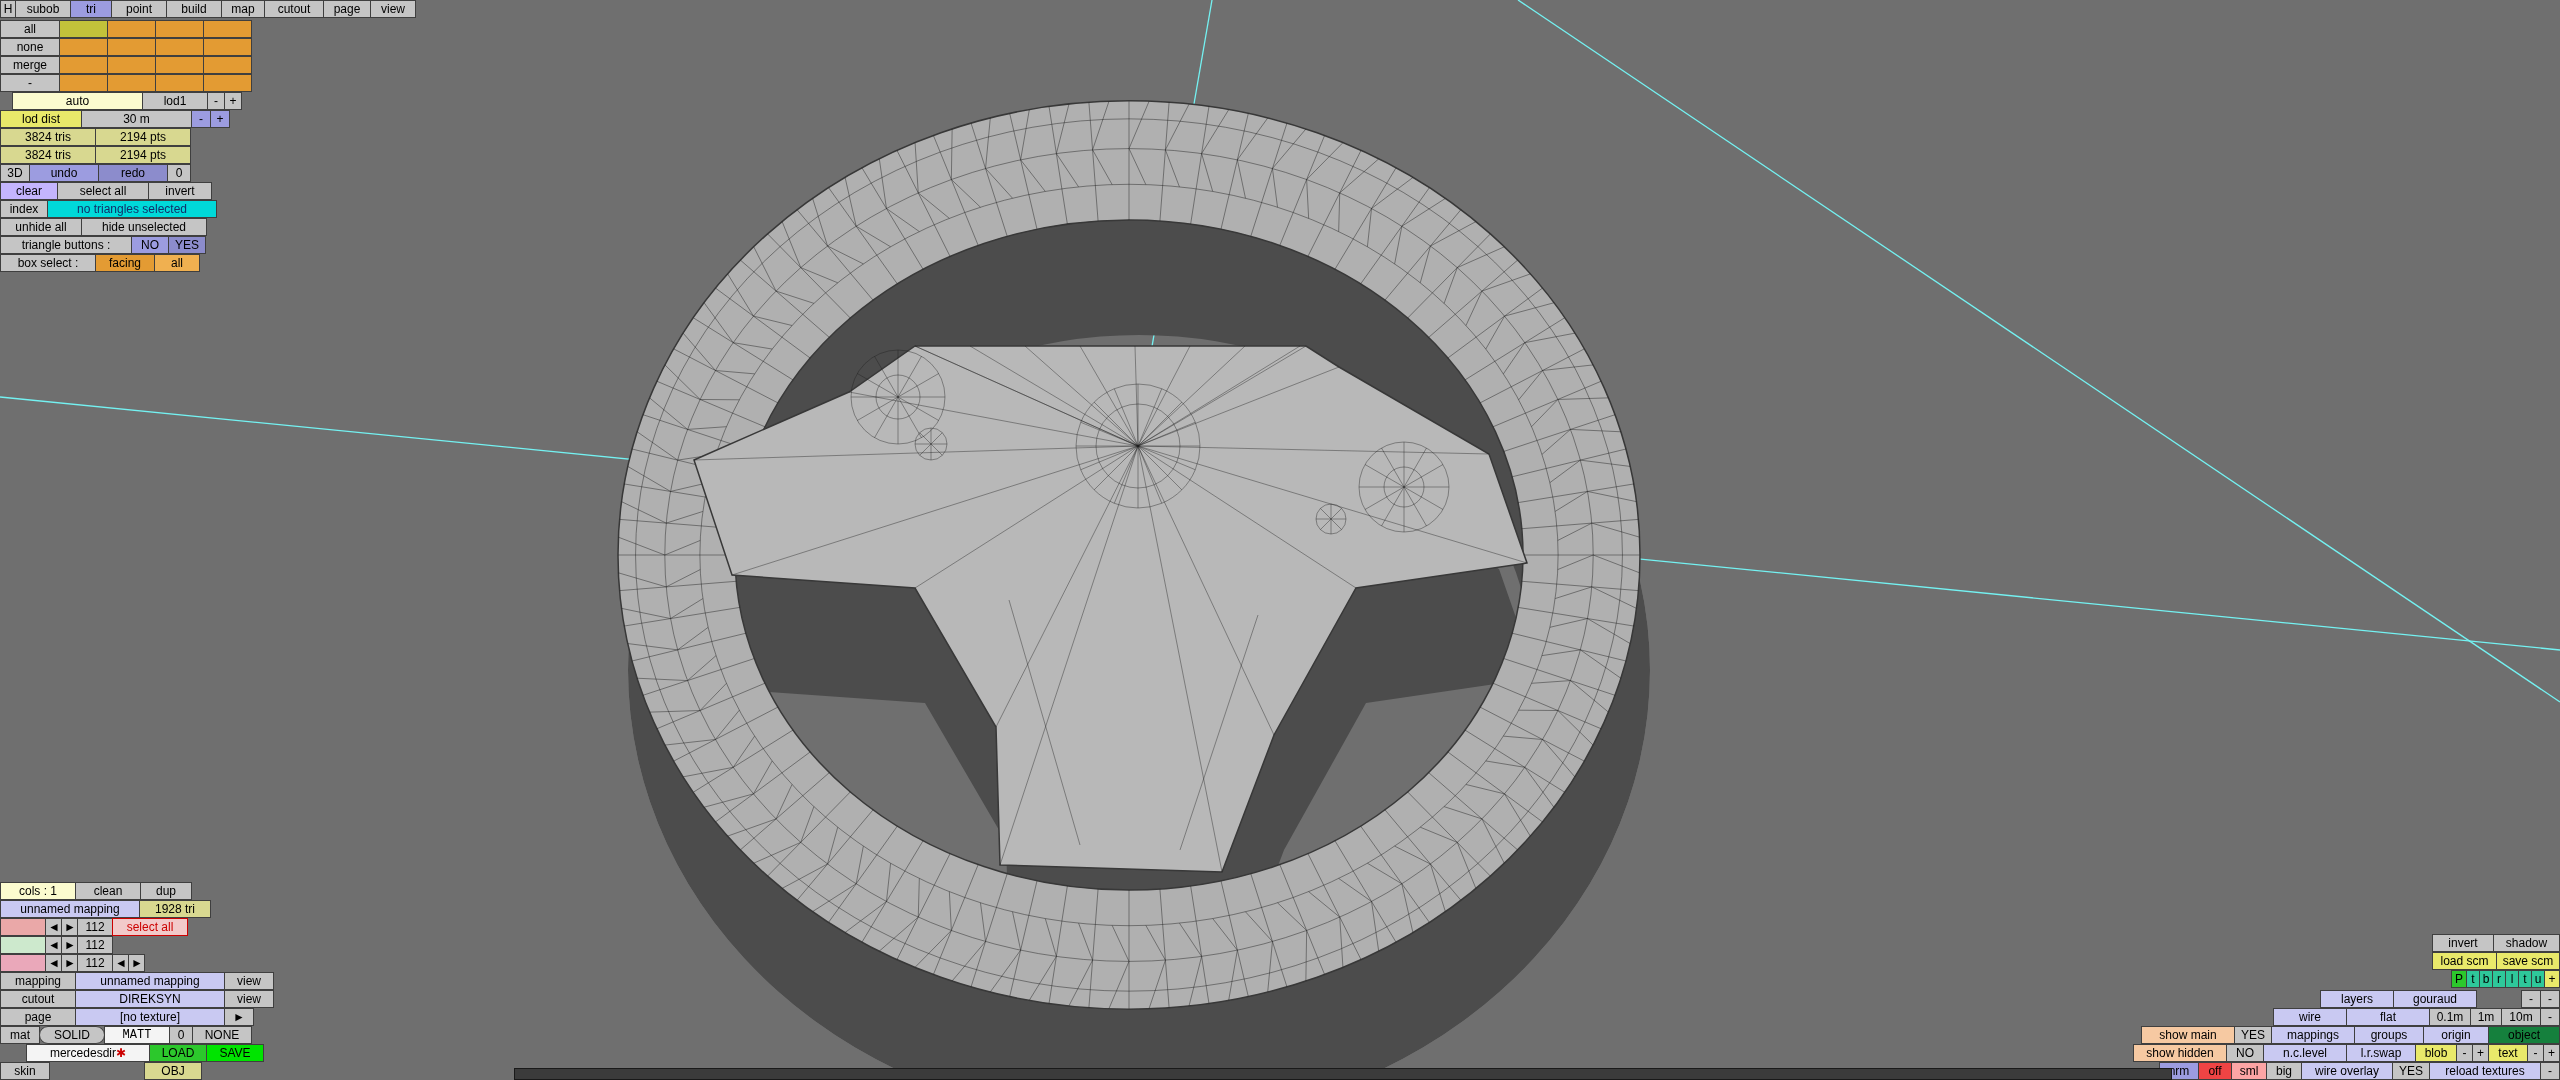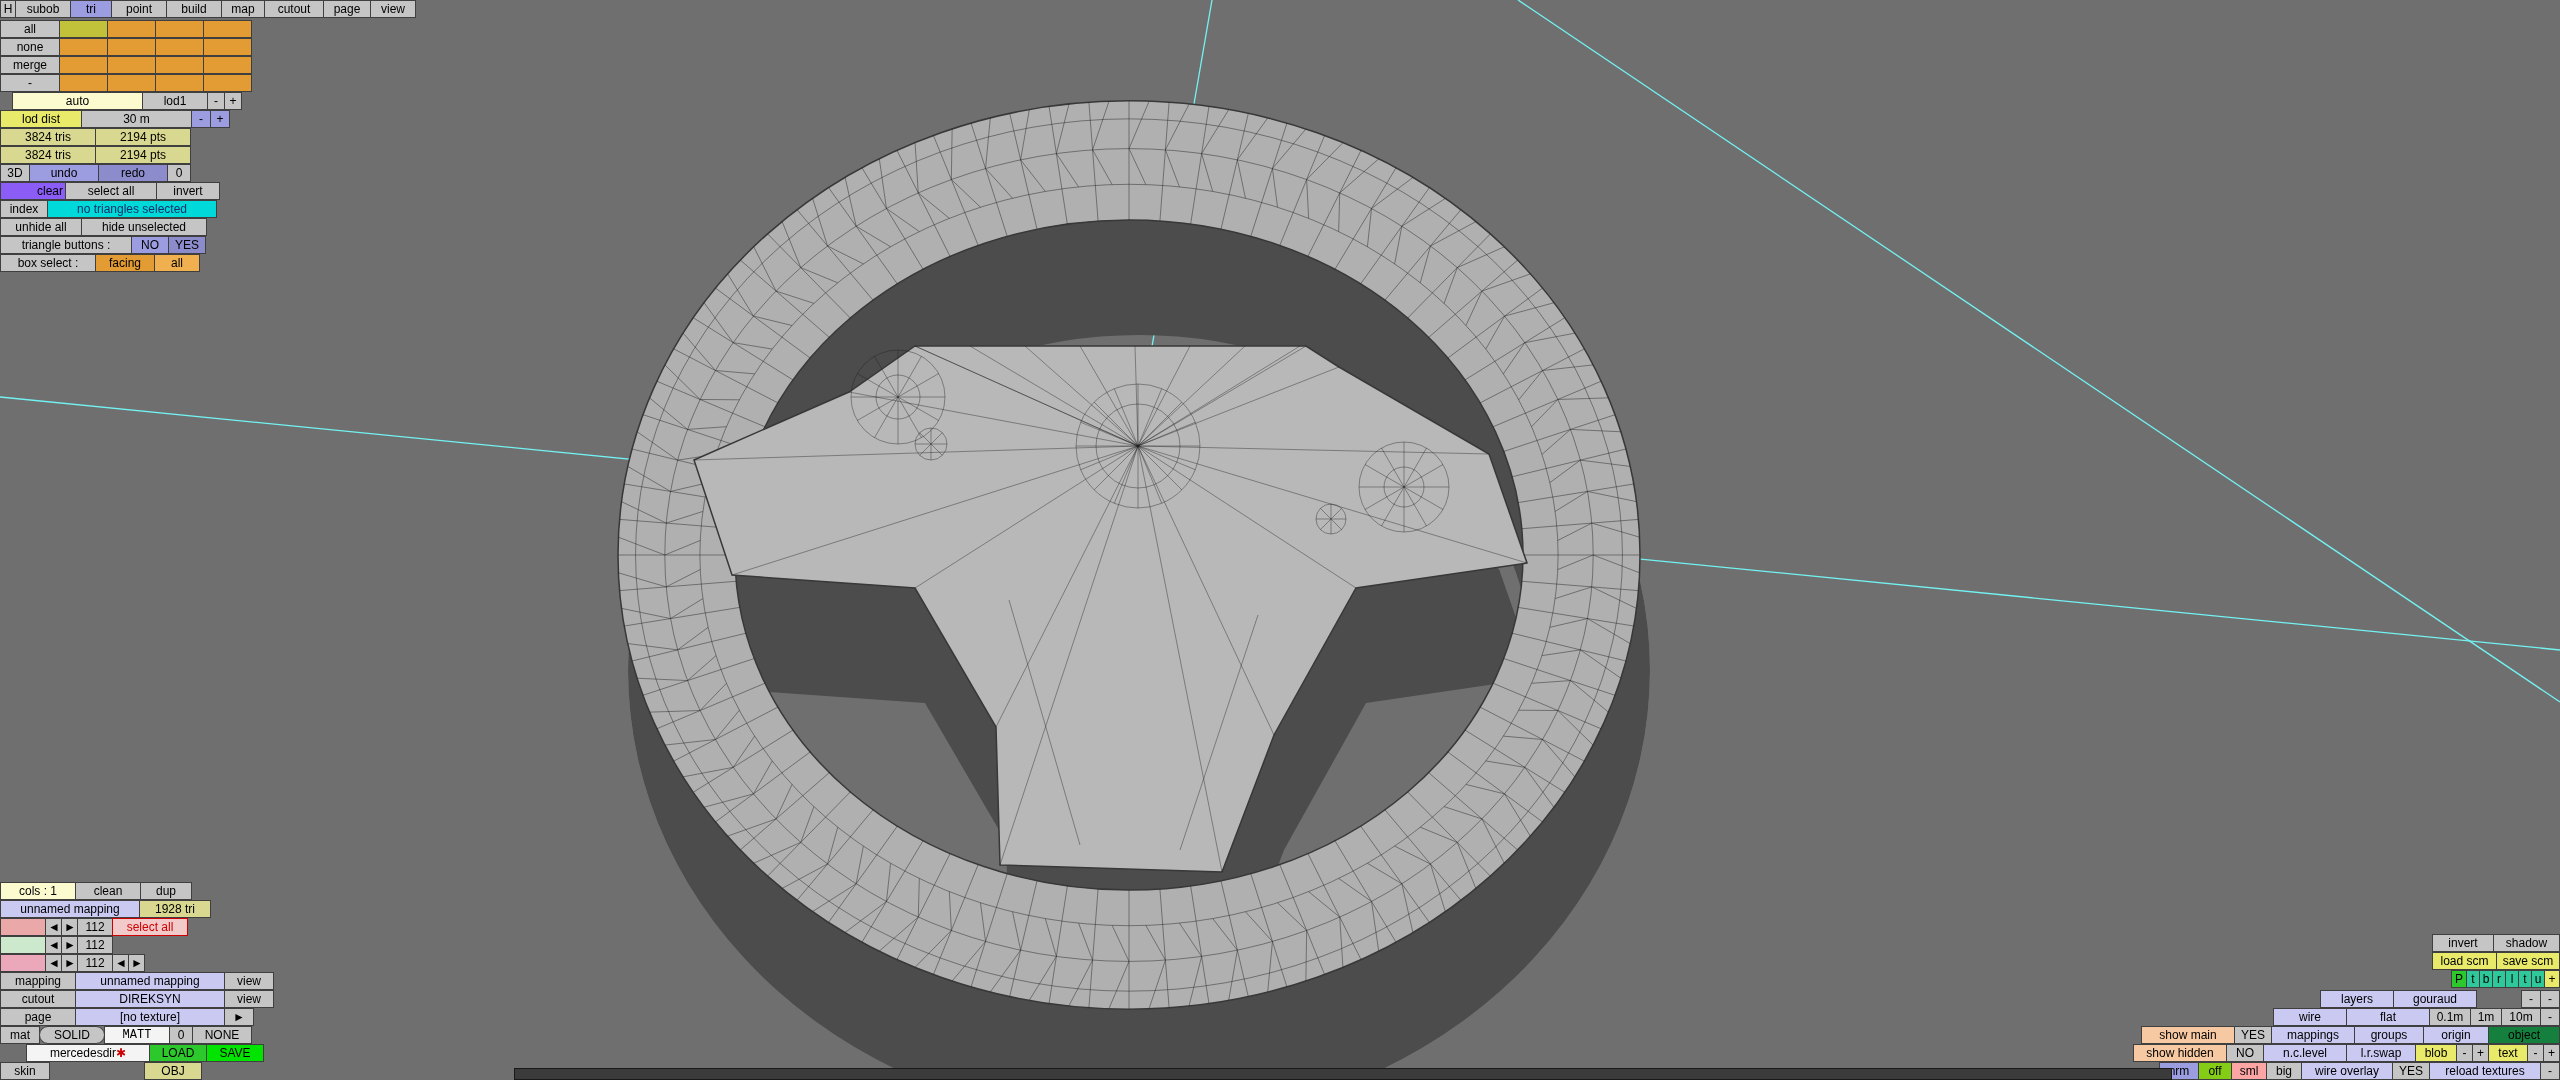--- a/index.html
+++ b/index.html
@@ -438,21 +438,21 @@
       <div class="cell" style="width: 96px; background: rgb(216, 216, 144);">3824 tris</div>
       <div class="cell" style="width: 96px; background: rgb(216, 216, 144);">2194 pts</div>
     </div>
     <div class="row" style="top: 164px; left: 0px;">
       <div class="cell" style="width: 30px; background: rgb(197, 197, 197);">3D</div>
       <div class="cell" style="width: 70px; background: rgb(156, 156, 224);">undo</div>
       <div class="cell" style="width: 70px; background: rgb(140, 140, 204);">redo</div>
       <div class="cell" style="width: 24px; background: rgb(197, 197, 197);">0</div>
     </div>
     <div class="row" style="top: 182px; left: 0px;">
-      <div class="cell" style="width: 66px; background: #8b5cf6; text-align: right;">clear</div>
+      <div class="cell" style="width: 58px; background: #c4b5fd;">clear</div>
       <div class="cell" style="width: 92px; background: rgb(197, 197, 197);">select all</div>
       <div class="cell" style="width: 64px; background: rgb(197, 197, 197);">invert</div>
     </div>
     <div class="row" style="top: 200px; left: 0px;">
       <div class="cell" style="width: 48px; background: rgb(197, 197, 197);">index</div>
       <div class="cell" style="width: 170px; background: rgb(0, 217, 217); color: rgb(16, 48, 106);">no triangles selected</div>
     </div>
     <div class="row" style="top: 218px; left: 0px;">
       <div class="cell" style="width: 82px; background: rgb(197, 197, 197);">unhide all</div>
       <div class="cell" style="width: 126px; background: rgb(197, 197, 197);">hide unselected</div>
@@ -577,21 +577,21 @@
       <div class="cell" style="width: 70px; background: rgb(201, 201, 242);">l.r.swap</div>
       <div class="cell" style="width: 42px; background: rgb(233, 233, 106);">blob</div>
       <div class="cell" style="width: 17px; background: rgb(197, 197, 197);">-</div>
       <div class="cell" style="width: 17px; background: rgb(197, 197, 197);">+</div>
       <div class="cell" style="width: 40px; background: rgb(233, 233, 106);">text</div>
       <div class="cell" style="width: 17px; background: rgb(197, 197, 197);">-</div>
       <div class="cell" style="width: 17px; background: rgb(197, 197, 197);">+</div>
     </div>
     <div class="row" style="top: 1062px; right: 0px;">
       <div class="cell" style="width: 40px; background: rgb(156, 156, 224);">nrm</div>
-      <div class="cell" style="width: 34px; background: #84cc16;">off</div>
+      <div class="cell" style="width: 34px; background: #ef4444;">off</div>
       <div class="cell" style="width: 36px; background: #fca5a5;">sml</div>
       <div class="cell" style="width: 36px; background: rgb(197, 197, 197);">big</div>
       <div class="cell" style="width: 92px; background: rgb(201, 201, 242);">wire overlay</div>
       <div class="cell" style="width: 38px; background: rgb(197, 197, 197);">YES</div>
       <div class="cell" style="width: 112px; background: rgb(201, 201, 242);">reload textures</div>
       <div class="cell" style="width: 20px; background: rgb(197, 197, 197);">-</div>
     </div>
   </div>
 <div id="scrollbar"></div>
 

